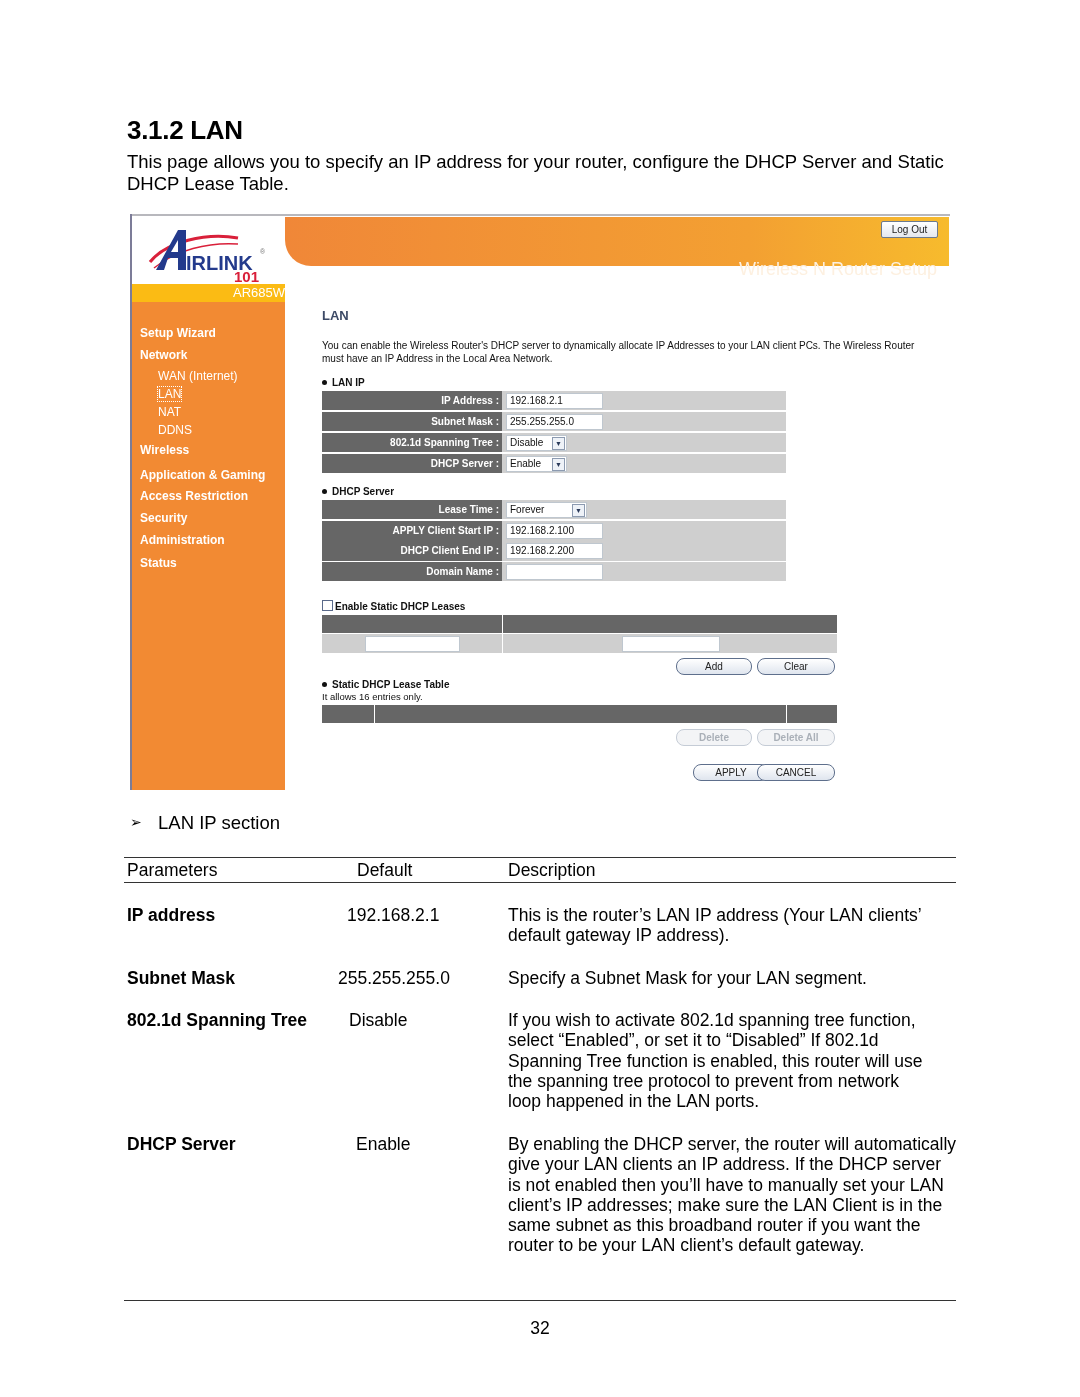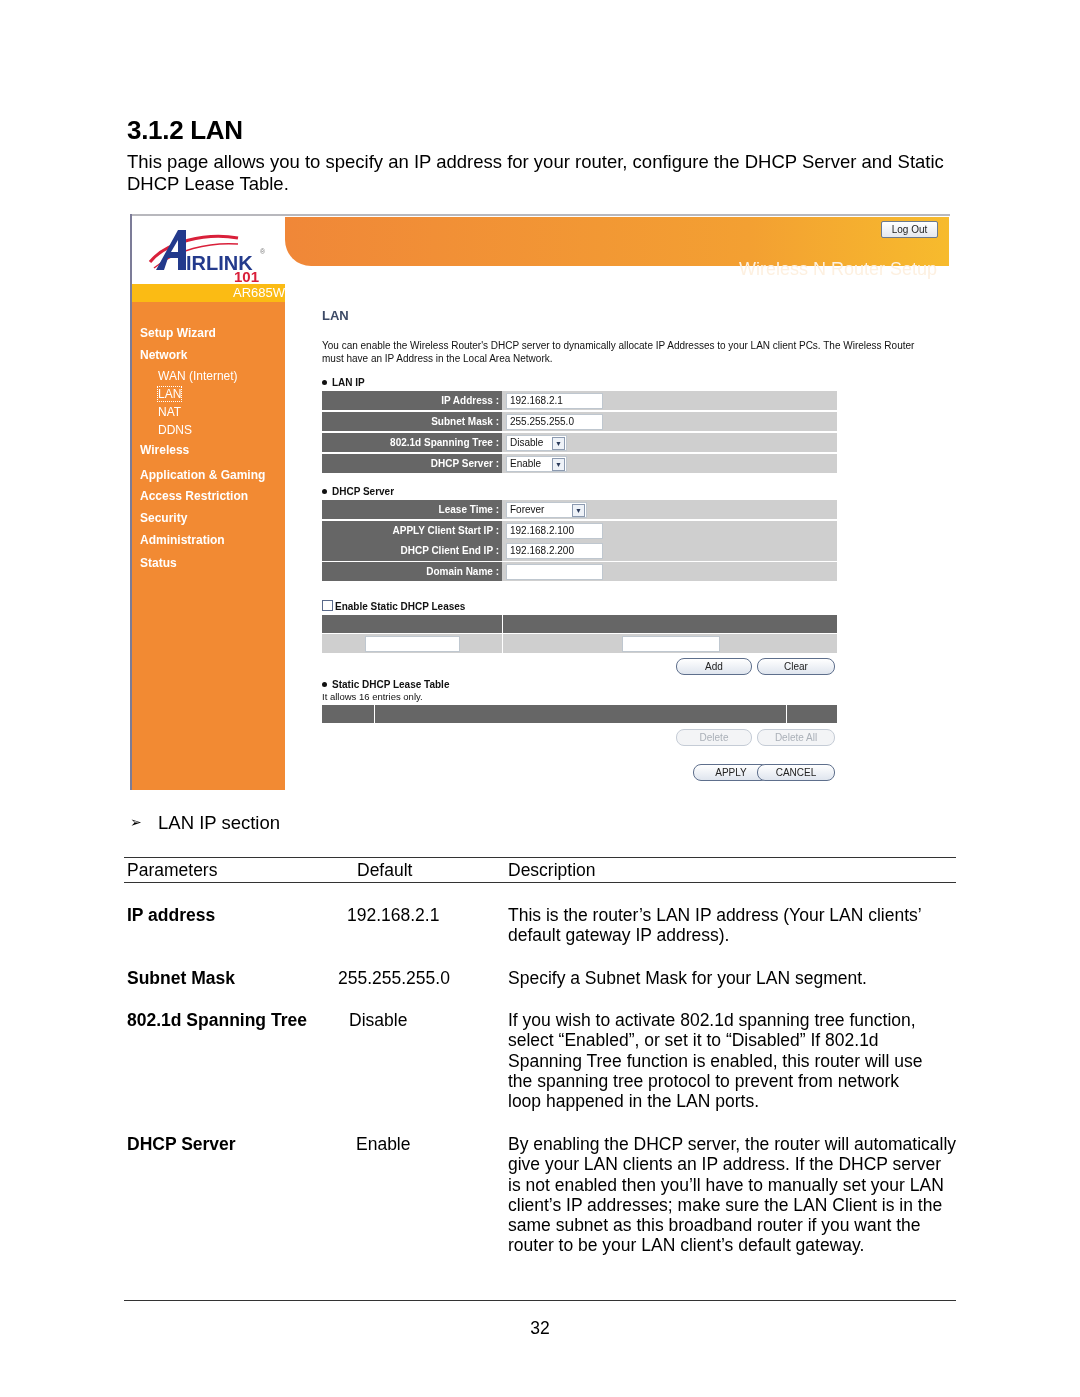--- a/index.html
+++ b/index.html
@@ -24,35 +24,35 @@
   .banner { position: absolute; left: 155px; top: 3px; width: 664px; height: 49px; border-bottom-left-radius: 26px; background: linear-gradient(90deg, #f08738 0%, #f3a032 70%, #f7bb2d 100%); }
   .banner-title { position: absolute; right: 12px; top: 42px; color: #fdf0e0; font-size: 18px; }
   .logout-btn { position: absolute; left: 751px; top: 7px; width: 55px; height: 15px; background: linear-gradient(#ffffff, #e4e8ef); border: 1px solid #6b7a90; border-radius: 2px; font-size: 10px; line-height: 15px; text-align: center; color: #222; cursor: pointer; }
 
   .main { position: absolute; left: 190px; top: 88px; width: 630px; height: 488px; font-size: 10px; }
   .page-h { position: absolute; left: 2px; top: 6px; font-size: 13px; font-weight: bold; color: #3d4a66; }
   .page-desc { position: absolute; left: 2px; top: 37px; width: 600px; font-size: 10px; line-height: 13px; color: #111; }
   .sec-h { position: absolute; left: 2px; font-size: 10px; font-weight: bold; color: #111; }
   .sec-h .dot { display: inline-block; width: 5px; height: 5px; border-radius: 50%; background: #111; margin-right: 5px; vertical-align: 1px; }
 
-  .form-row { position: absolute; left: 2px; width: 515px; height: 19px; background: #cfcfcf; }
+  .form-row { position: absolute; left: 2px; width: 464px; height: 19px; background: #cfcfcf; }
   .form-label { position: absolute; left: 0; top: 0; width: 180px; height: 19px; background: #666666; color: #fff; font-weight: bold; font-size: 10px; text-align: right; line-height: 19px; padding-right: 3px; box-sizing: border-box; }
   .form-input { position: absolute; left: 184px; top: 2px; width: 92px; height: 14px; background: #fff; border: 1px solid #bfc7cf; font-size: 10px; line-height: 14px; padding-left: 3px; box-sizing: content-box; color: #111; }
   .form-select { position: absolute; left: 184px; top: 2px; height: 14px; background: #fff; border: 1px solid #bfc7cf; font-size: 10px; line-height: 14px; padding-left: 3px; color: #111; }
   .sel-arrow { position: absolute; top: 1px; right: 1px; width: 11px; height: 11px; border: 1px solid #8c9ab0; background: #eef2f8; font-size: 7px; line-height: 11px; text-align: center; color: #2a3a5a; }
   .chk-box { display: inline-block; width: 9px; height: 9px; border: 1px solid #5a6a8a; background: #fff; vertical-align: -1px; margin-right: 2px; }
 
   .th-row { position: absolute; left: 2px; height: 18px; background: #666666; color: #fff; font-weight: bold; font-size: 10px; line-height: 18px; }
   .th-cell { position: absolute; top: 0; height: 18px; text-align: center; margin-top: 28px; }
   .th-sep { position: absolute; top: 0; width: 1px; height: 18px; background: #fff; }
   .td-row { position: absolute; left: 2px; height: 19px; background: #cfcfcf; }
   .td-input { position: absolute; top: 2px; height: 14px; background: #fff; border: 1px solid #bfc7cf; }
 
   .btn { position: absolute; height: 15px; background: linear-gradient(#ffffff, #dfe5ee); border: 1px solid #5e6f8c; border-radius: 8px; font-size: 10px; line-height: 15px; text-align: center; color: #222; cursor: pointer; }
-  .btn.disabled { border-color: #c5ccd6; color: #aab0b8; background: #f3f4f6; }
+  .btn.disabled { border-color: #c5ccd6; color: #aab0b8; background: #f3f4f6; font-weight: bold; }
 
   .note { position: absolute; left: 2px; font-size: 9.5px; color: #111; }
 
   
   .sec-bullet { position: absolute; left: 130px; top: 812px; font-size: 18.5px; }
   .sec-bullet .arrow { display: inline-block; width: 18px; margin-right: 10px; font-size: 14px; vertical-align: 2px; }
   .rule { position: absolute; left: 124px; width: 832px; height: 1px; background: #333; }
   .col-h { position: absolute; top: 860px; font-size: 17.5px; }
   .p-name { position: absolute; left: 127px; font-size: 17.5px; font-weight: bold; }
   .p-def { position: absolute; font-size: 17.5px; }

